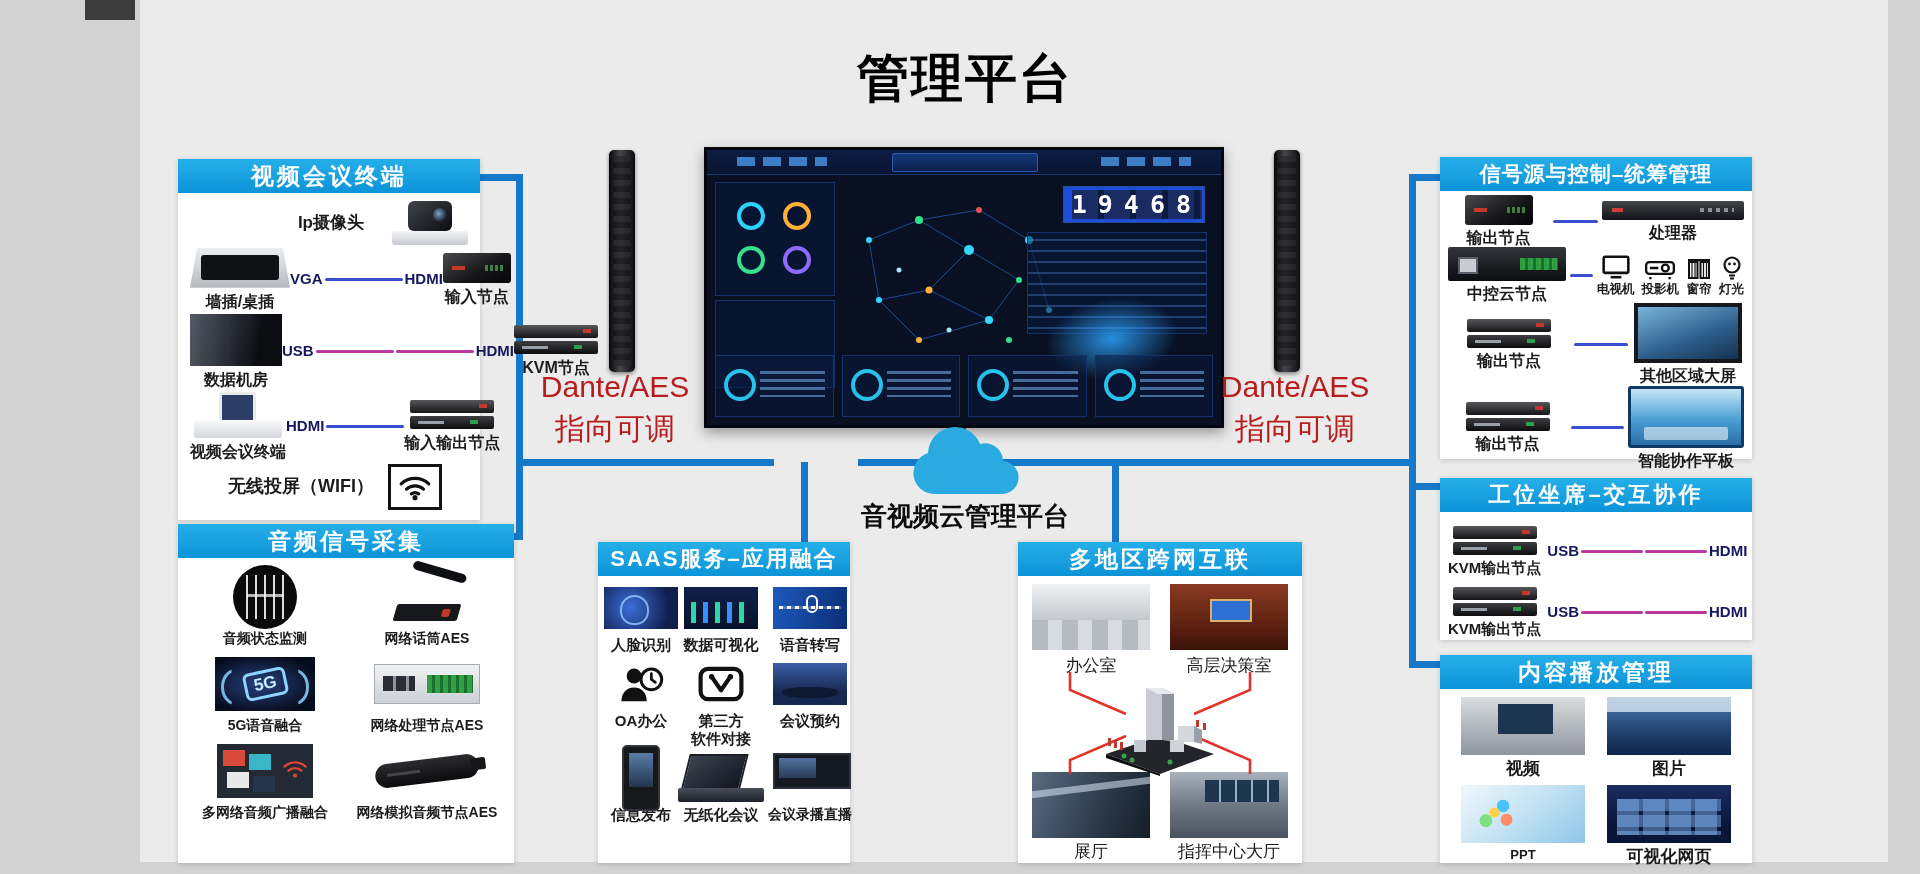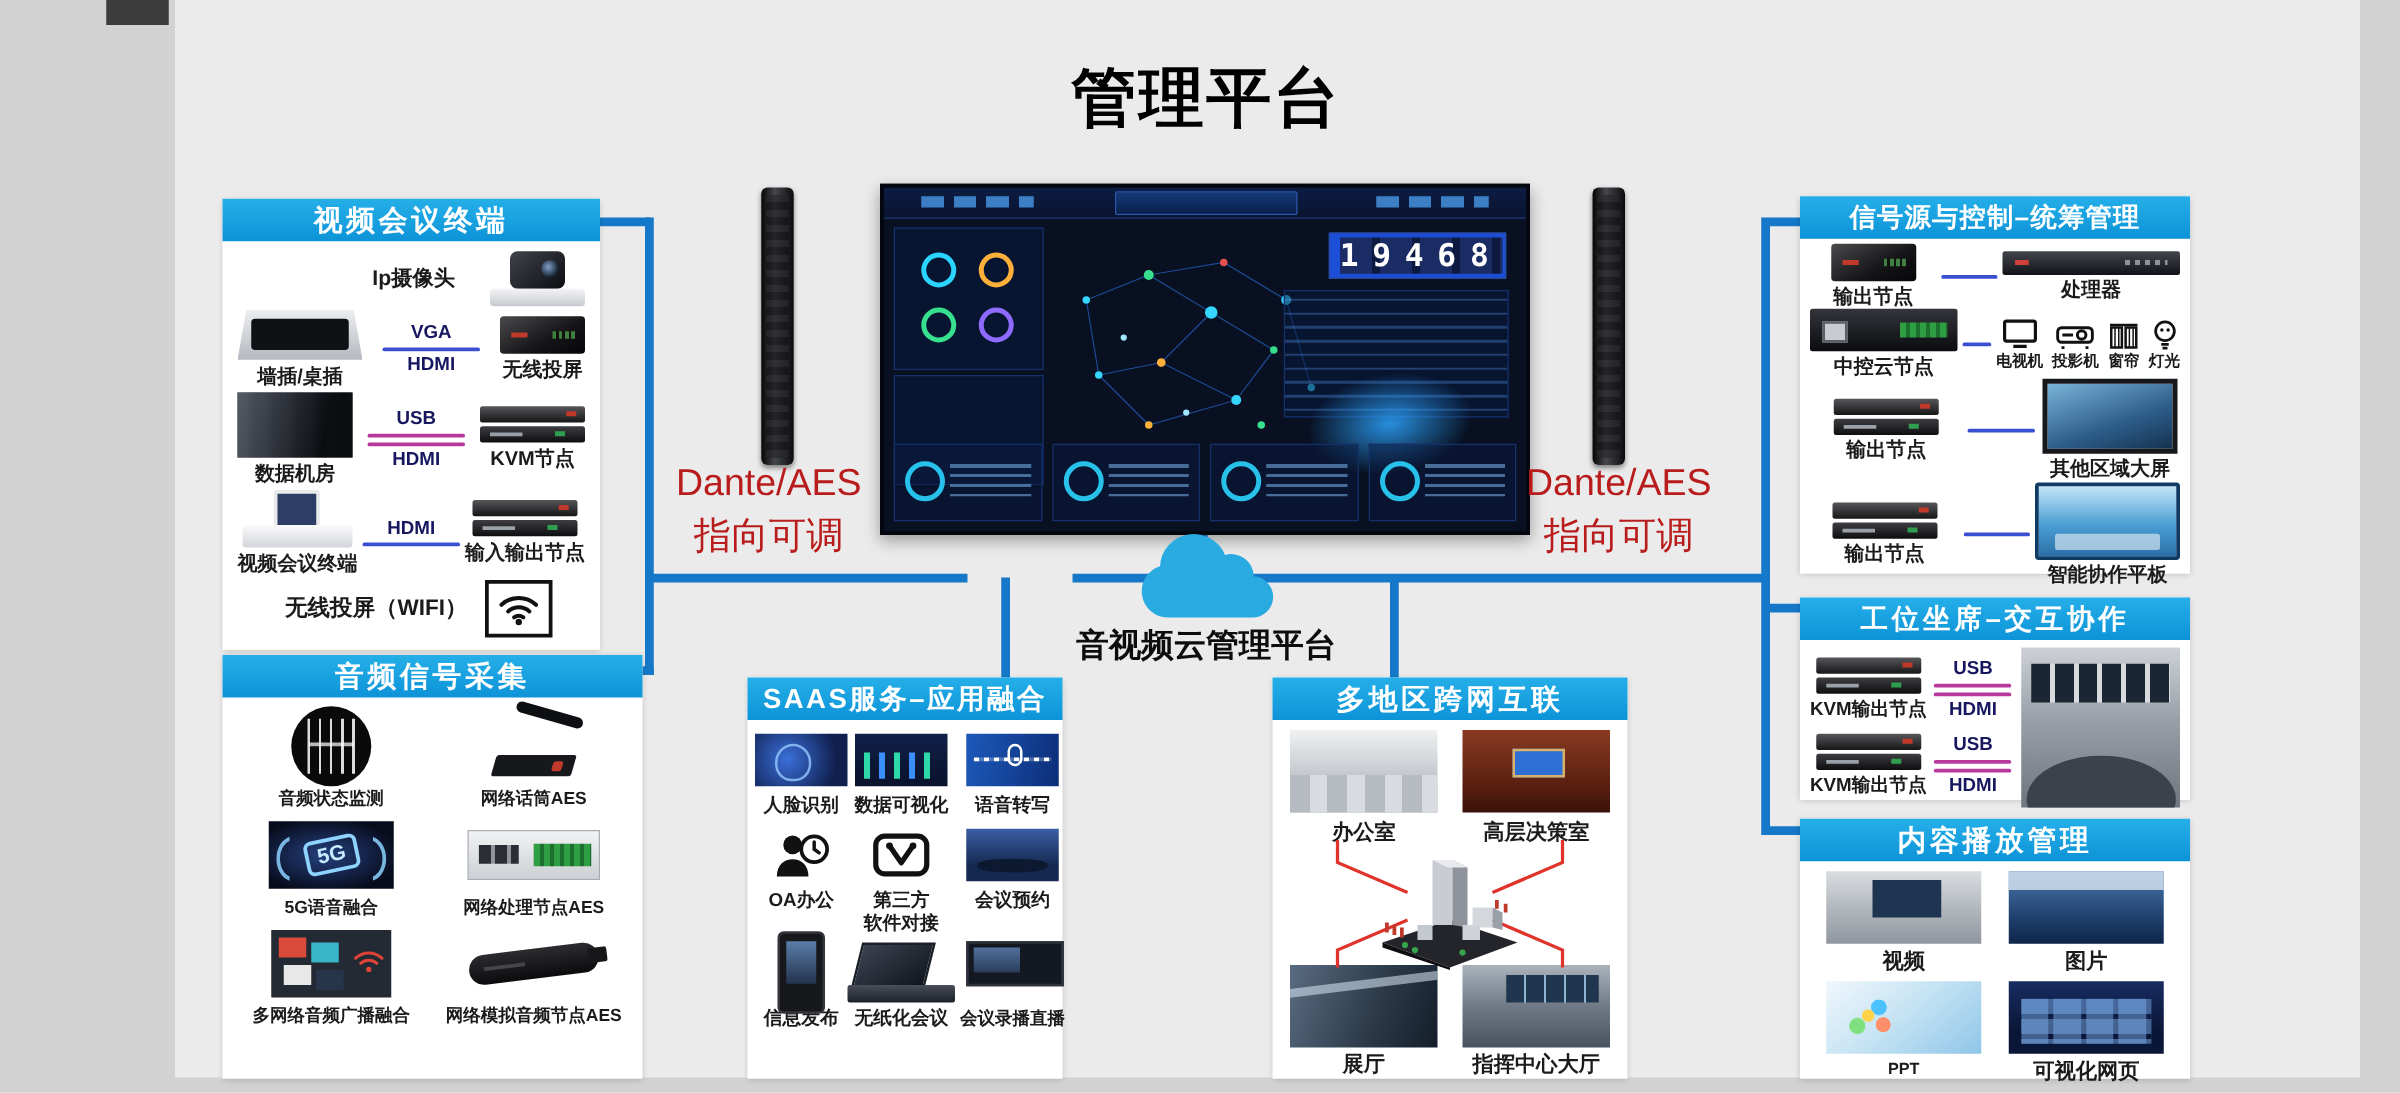--- a/index.html
+++ b/index.html
@@ -14,21 +14,21 @@
   .cn{position:absolute;background:#1578c8;z-index:1}
 
   
   .panel{position:absolute;background:#fff;box-shadow:0 1px 5px rgba(0,0,0,.18);z-index:2}
   .phead{height:34px;background:linear-gradient(#25afe8,#0d93d8);color:#fff;font-size:23px;
          font-weight:bold;display:flex;align-items:center;justify-content:center;letter-spacing:3px}
   .lbl{font-weight:bold;color:#1b1b1b;font-size:16px;text-align:center;white-space:nowrap;line-height:1.2}
   .cell{display:flex;flex-direction:column;align-items:center;gap:4px}
 
   
-  .conn{display:flex;flex-direction:column;align-items:center;gap:2px}
+  .conn{display:flex;flex-direction:row;align-items:center;gap:2px}
   .clbl{font-weight:bold;font-size:15px;color:#17175f;line-height:1.1}
   .cline{width:78px;height:3px;background:#3a4fd0;border-radius:2px;border:0;margin:1px 0}
   .cline.m{background:#b8399e}
   .bline{width:54px;height:3px;background:#3a4fd0;border-radius:2px;margin:0 4px}
 
   
   .cam{position:relative;width:76px;height:44px}
   .cam i{position:absolute;bottom:0;left:0;right:0;height:14px;background:linear-gradient(#f4f4f5,#c6cad0);border-radius:3px}
   .cam b{position:absolute;top:0;left:16px;width:44px;height:30px;background:linear-gradient(140deg,#41444c,#0b0d11);border-radius:6px}
   .cam b::after{content:"";position:absolute;right:5px;top:7px;width:14px;height:14px;border-radius:50%;background:radial-gradient(circle at 40% 40%,#7fa0c8,#15202e 70%)}
@@ -164,21 +164,21 @@
 
   
   .sbody{display:grid;grid-template-columns:1fr 1fr 1fr;row-gap:6px;padding:8px 6px}
   .sbody .lbl{font-size:15px}
   .sslot{height:48px;display:flex;align-items:center;justify-content:center}
   .sthumb{width:74px;height:42px}
 
   
   .rbody{position:relative;height:287px}
   .rphoto{position:absolute;width:118px;height:66px}
-  .rlbl{position:absolute;width:118px;text-align:center;font-size:17px;font-weight:bold}
+  .rlbl{position:absolute;width:118px;text-align:center;font-size:17px;font-weight:normal}
   .redlines{position:absolute;left:0;top:0;z-index:1}
   .citysvg{position:absolute;left:82px;top:104px;z-index:2}
 
   
   .gbody{display:flex;flex-direction:column;justify-content:space-around;padding:4px 8px;height:260px}
   .grow{display:flex;align-items:center}
   .grow .cl{width:122px;display:flex;flex-direction:column;align-items:center;gap:3px}
   .grow .cr{flex:1;display:flex;flex-direction:column;align-items:center;gap:3px}
   .iconrow{display:flex;align-items:flex-end;gap:7px}
   .icn{display:flex;flex-direction:column;align-items:center;gap:1px}
@@ -293,21 +293,21 @@
         <div class="plug"></div>
         <div class="lbl">墙插/桌插</div>
       </div>
       <div class="conn">
         <span class="clbl">VGA</span>
         <i class="cline"></i>
         <span class="clbl">HDMI</span>
       </div>
       <div class="cell">
         <div class="nodebox"></div>
-        <div class="lbl">无线投屏</div>
+        <div class="lbl">输入节点</div>
       </div>
     </div>
     <div class="vrow">
       <div class="cell">
         <div class="rack"></div>
         <div class="lbl">数据机房</div>
       </div>
       <div class="conn">
         <span class="clbl">USB</span>
         <i class="cline m"></i>

